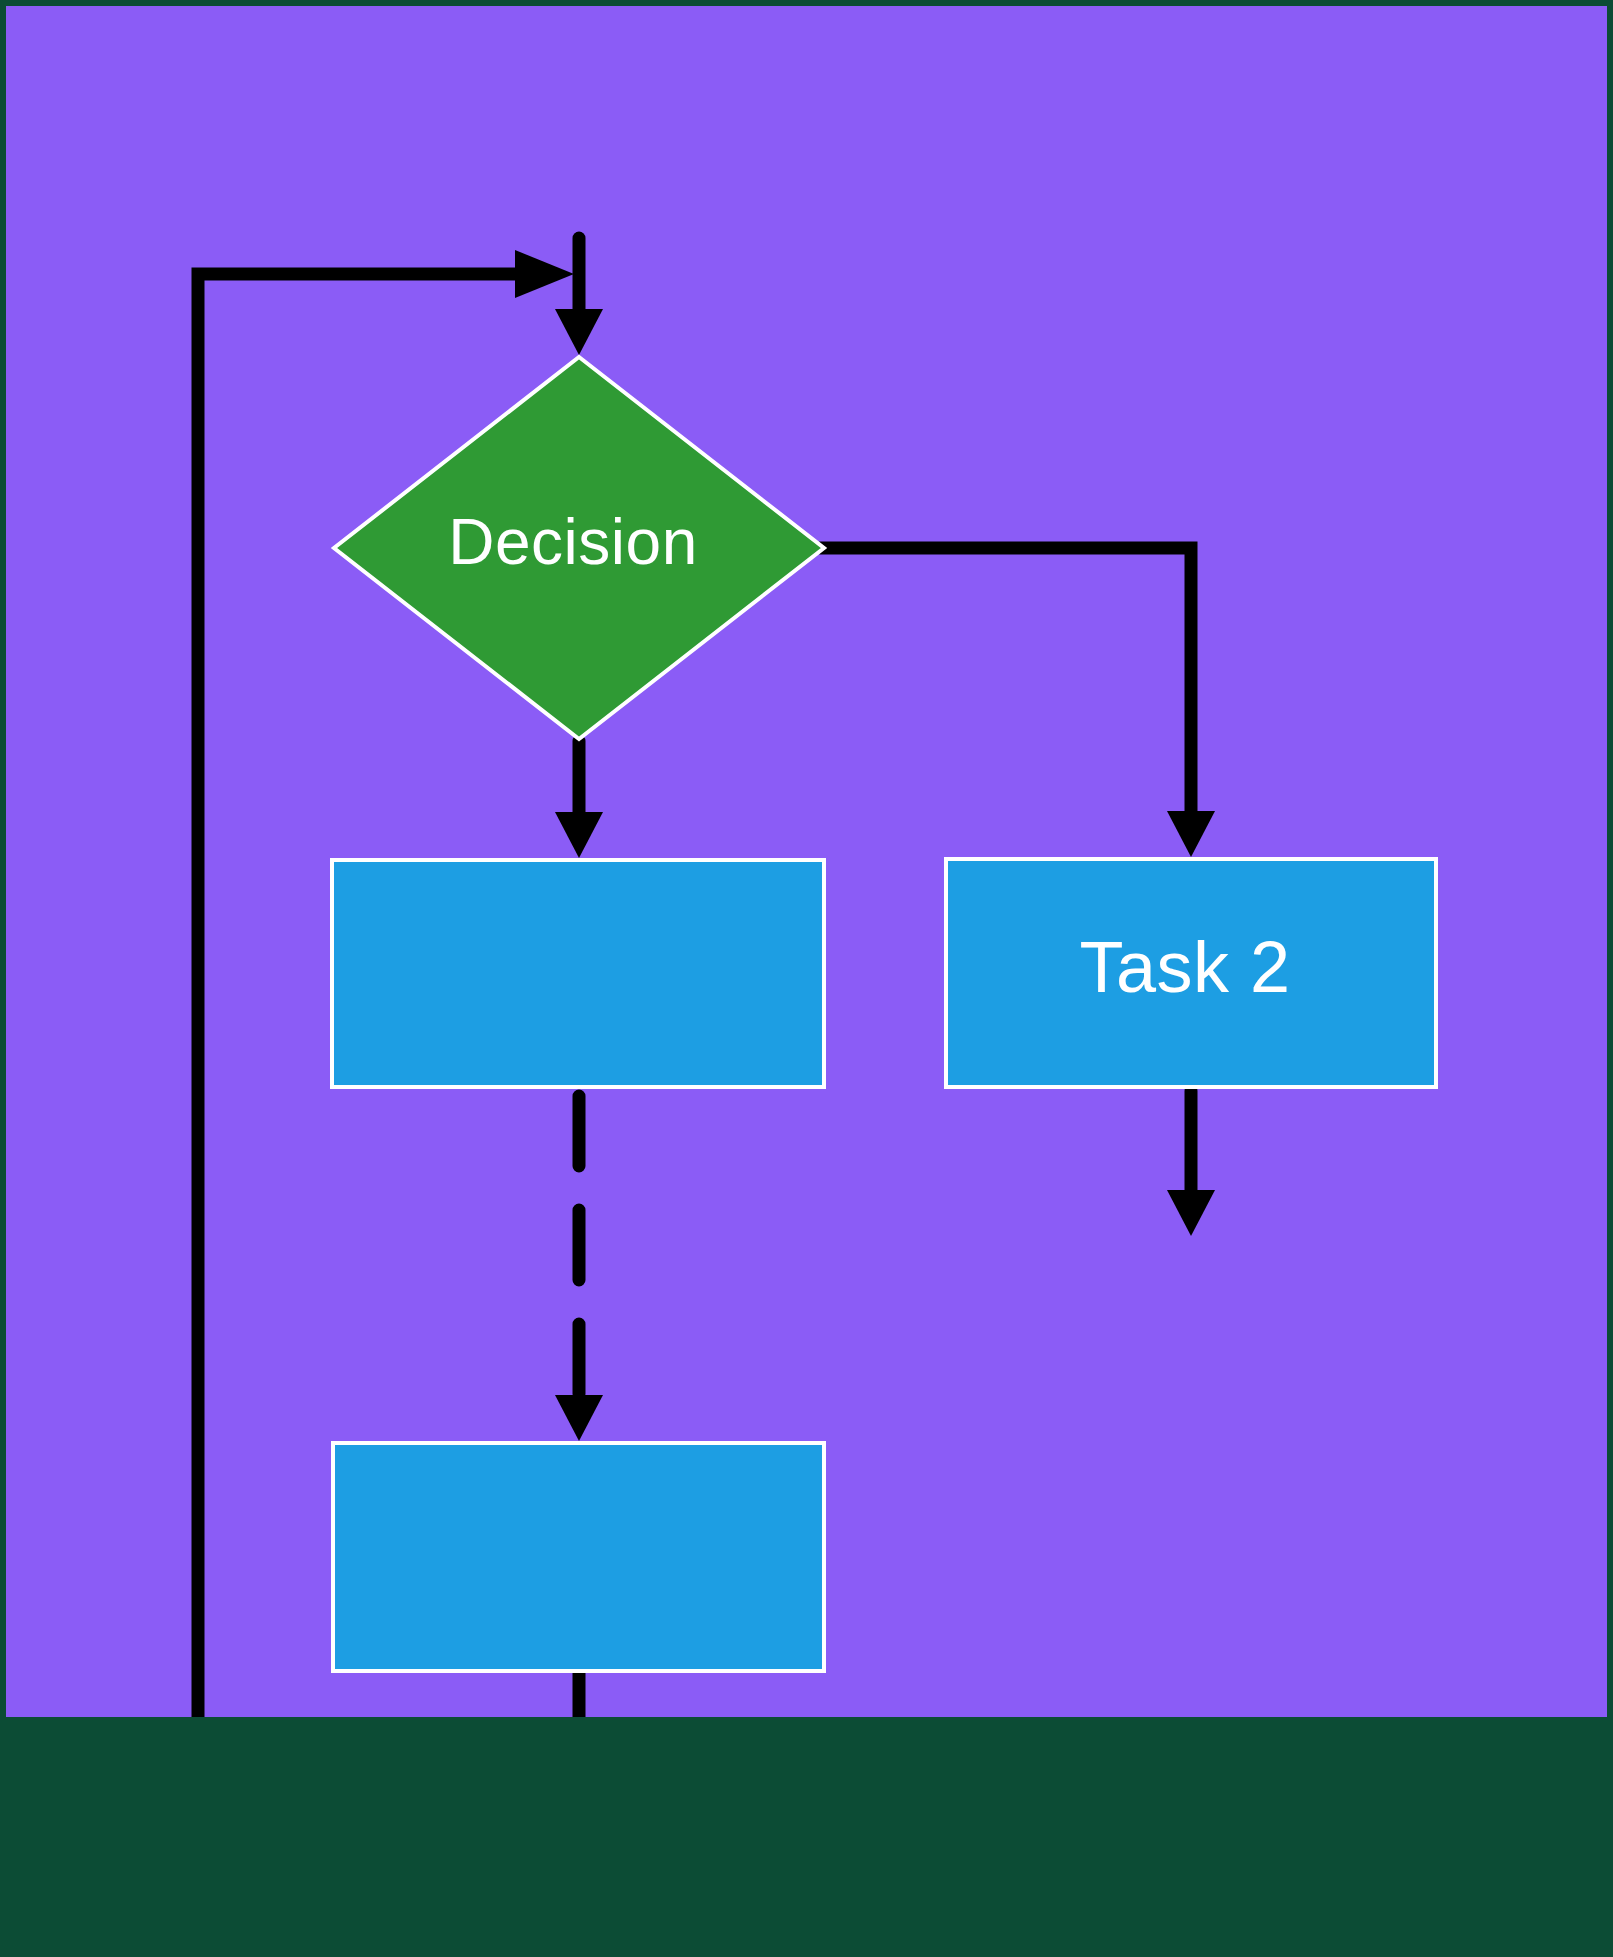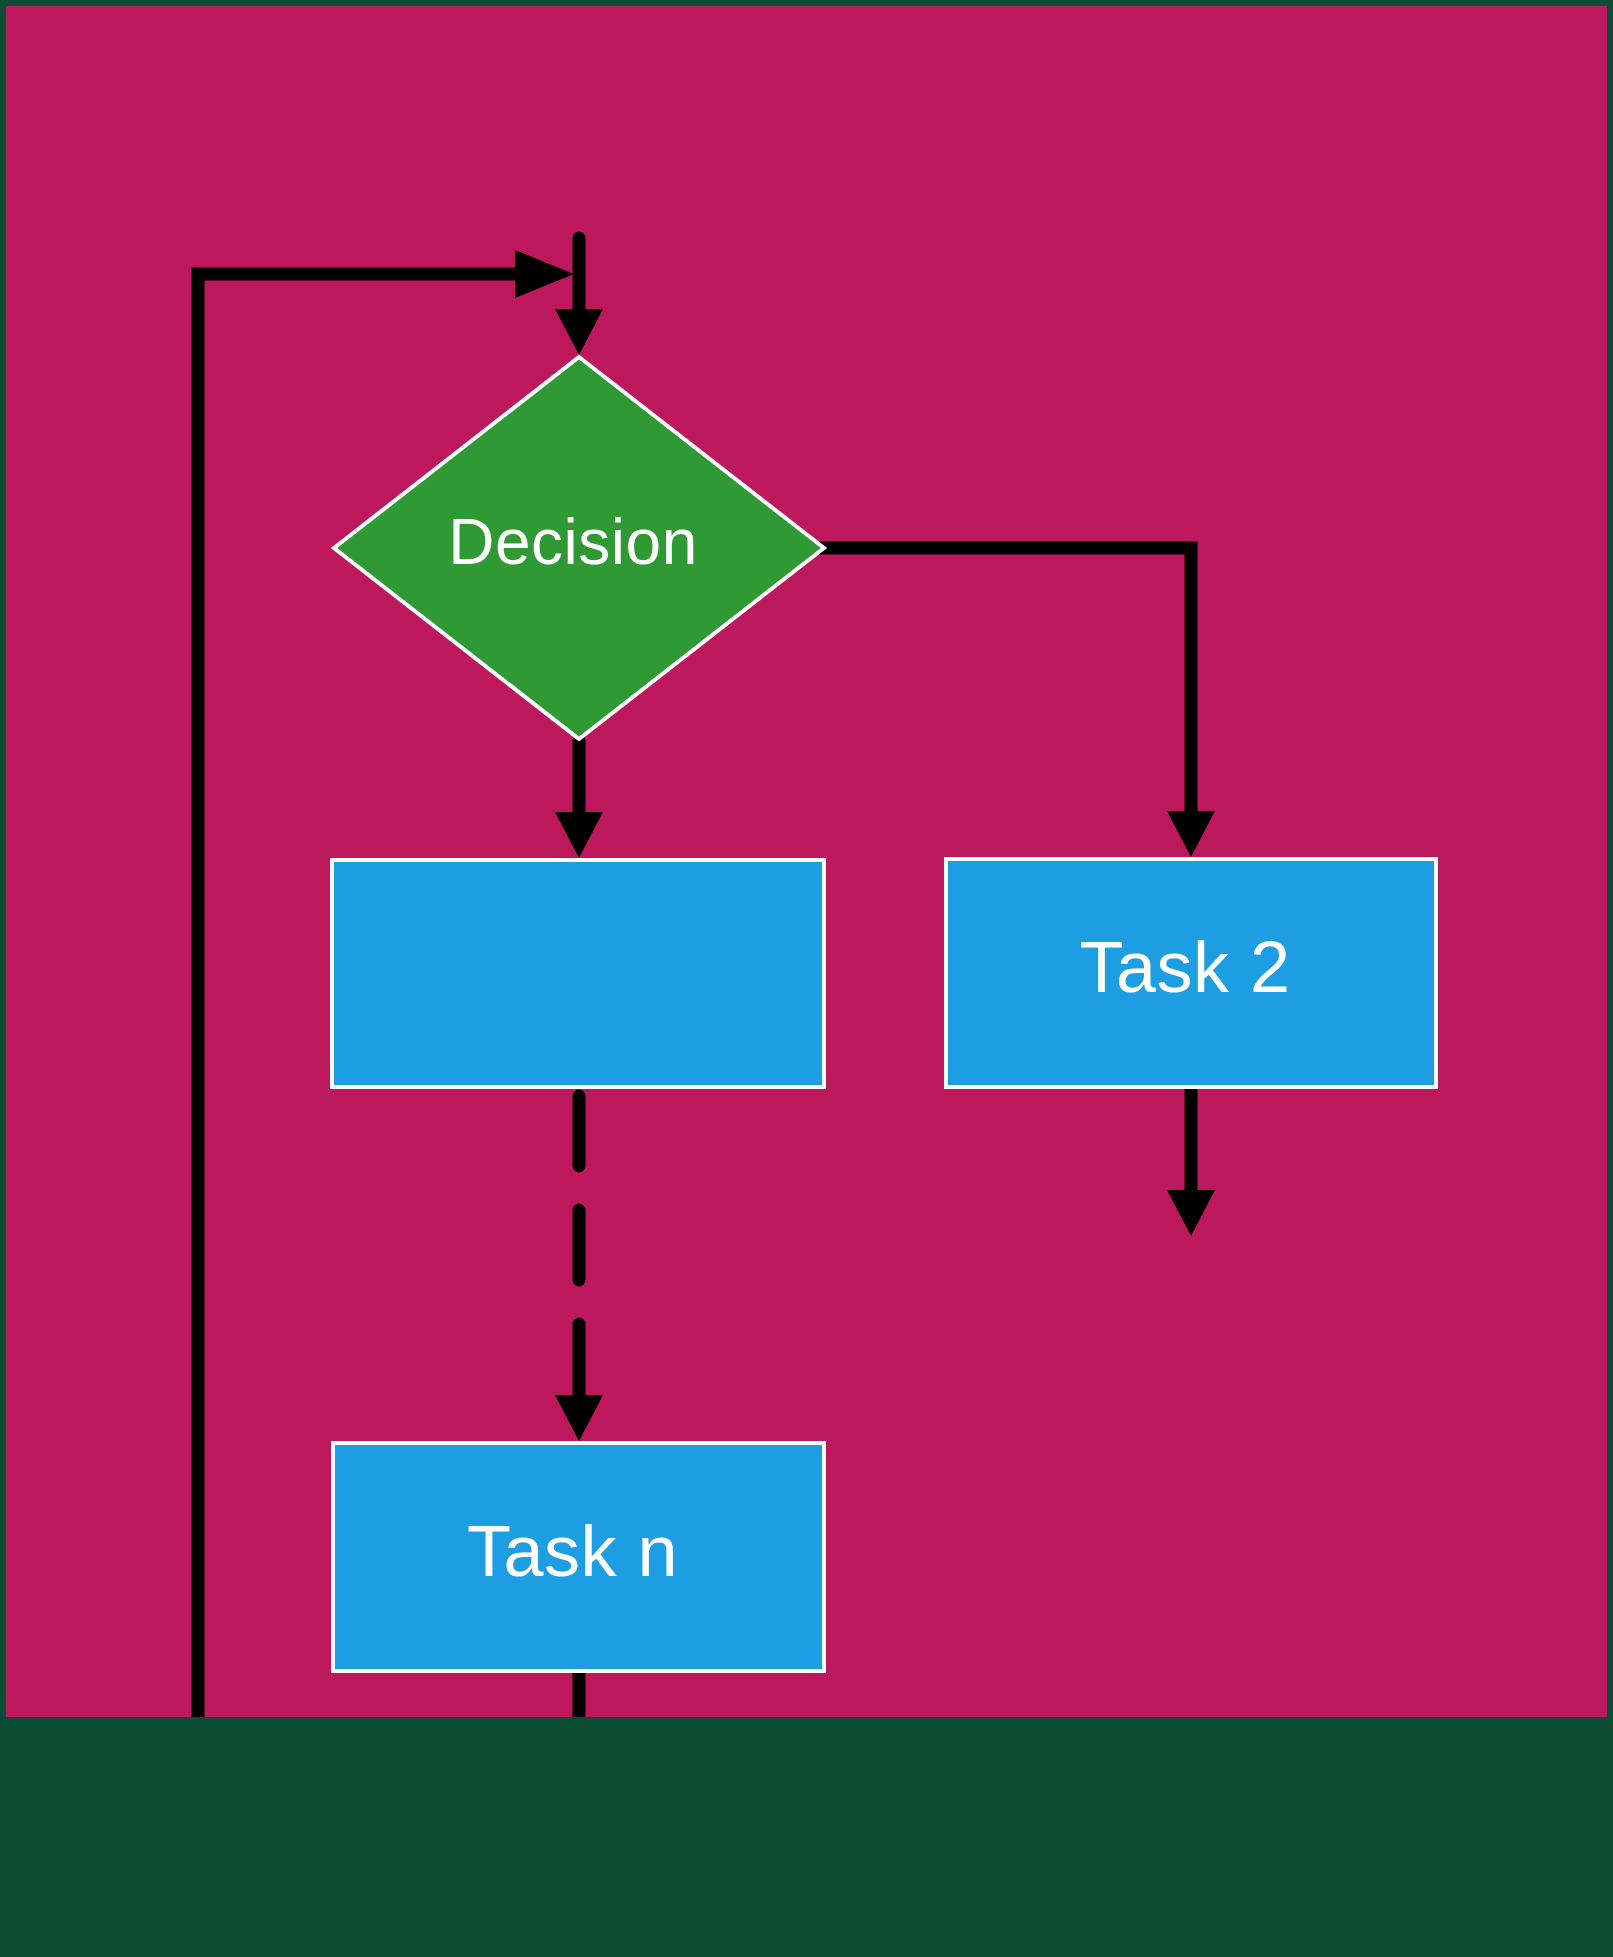--- a/index.html
+++ b/index.html
@@ -6,21 +6,21 @@
     margin: 0;
     padding: 0;
     background: #0c4c35;
     font-family: "Liberation Sans", "DejaVu Sans", sans-serif;
   }
   .canvas {
     position: relative;
     width: 1613px;
     height: 1723px;
     box-sizing: border-box;
-    background: #be185d;
+    background: #8b5cf6;
     border: 6px solid #0c4c35;
     overflow: hidden;
   }
   .canvas svg {
     position: absolute;
     left: 0;
     top: 0;
     display: block;
   }
   .node-label {
@@ -106,14 +106,13 @@
     <rect x="940" y="853" width="490" height="228" fill="#1d9ee3" stroke="#ffffff" stroke-width="4"></rect>
 
     <rect x="327" y="1437" width="491" height="228" fill="#1d9ee3" stroke="#ffffff" stroke-width="4"></rect>
   </svg>
 
   <div class="node-label decision-label">Decision</div>
 
 
   <div class="node-label task-label task2-label">Task 2</div>
 
-  <div class="node-label task-label taskn-label">Task n</div>
 </div>
 
 </body></html>

